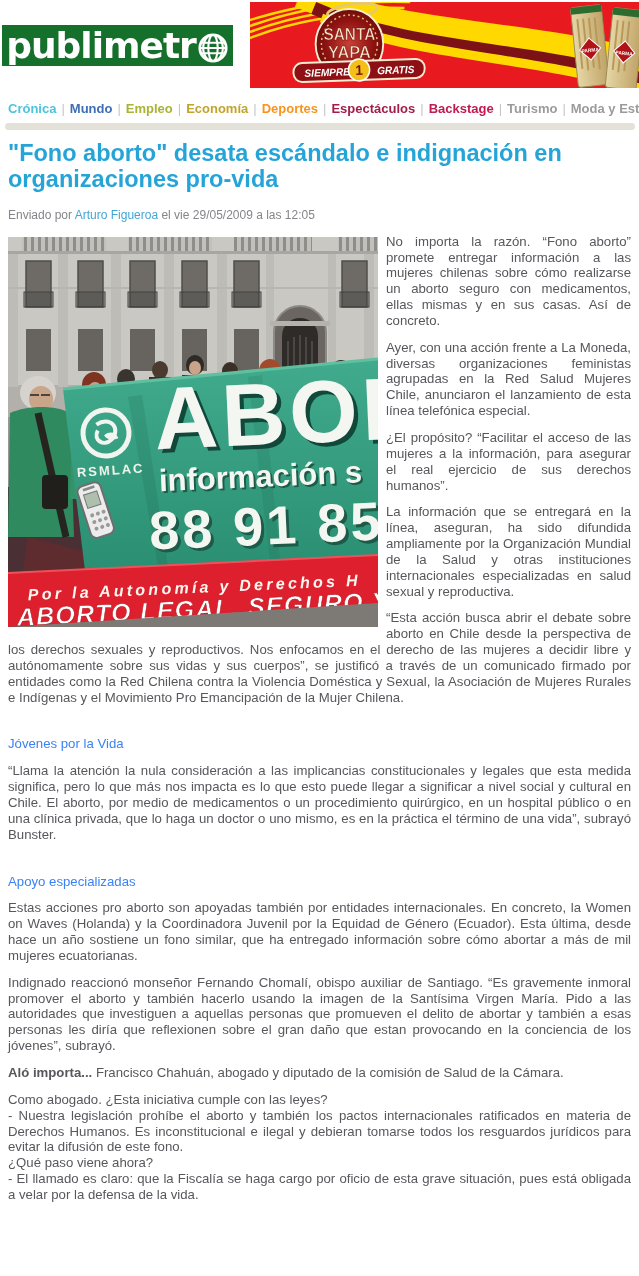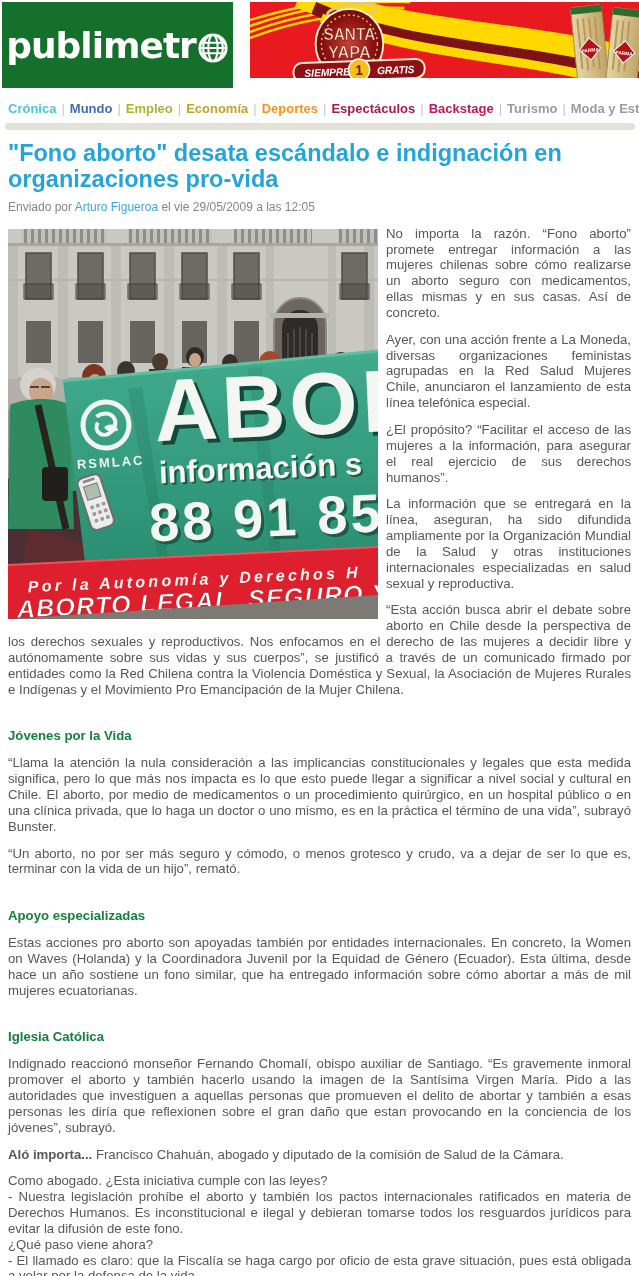--- a/index.html
+++ b/index.html
@@ -1,37 +1,37 @@
 <!DOCTYPE html>
 <html><head>
 <meta charset="utf-8">
 <style>
   html,body{margin:0;padding:0;background:#fff;}
   .page{width:639px;height:1276px;position:relative;background:#fff;overflow:hidden;
         font-family:"Liberation Sans",sans-serif;}
   
-  .header{display:flex;gap:17px;padding:2px 0 0 2px;height:86px;}
+  .header{display:flex;gap:17px;padding:2px 0 0 2px;height:86px;align-items:center;}
   .logo-box{width:231px;background:#15702b;display:flex;align-items:center;justify-content:center;}
   .logo-text{color:#fff;font-family:"DejaVu Sans",sans-serif;font-weight:bold;font-size:36px;letter-spacing:-1px;}
   .globe{margin-left:1px;margin-top:6px;}
-  .ad-box{flex:1;height:76px;overflow:hidden;position:relative;}
+  .ad-box{flex:1;height:86px;overflow:hidden;position:relative;}
   .ad-box svg{display:block;}
   
   .nav{margin:13px 0 0 8px;white-space:nowrap;overflow:hidden;font-size:13px;font-weight:bold;}
   .navitem{text-decoration:none;cursor:pointer;}
   .navsep{color:#c6c6c6;margin:0 5px;font-weight:normal;}
   .separator{height:7px;background:#e4e2d8;border-radius:4px;margin:7px 4px 0 5px;}
   
   .title{color:#25a4d8;font-weight:bold;font-size:23.5px;line-height:1.1;margin:11px 8px 1px;max-width:560px;}
-  .byline{margin:7px 8px 12px;font-size:12px;color:#85858a;}
+  .byline{margin:15px 8px 12px;font-size:12px;color:#85858a;}
   .byline a{color:#3fa7d4;text-decoration:none;}
   
   .article{margin:0 8px;font-size:13.2px;line-height:1.2;color:#57575c;text-align:justify;}
   .article p{margin:0 0 11px;}
-  .article p.bhead{font-weight:bold;color:#15803d;text-align:left;margin:31px 0 11px;}
+  .article p.bhead{font-weight:normal;color:#3b82f6;text-align:left;margin:31px 0 11px;}
   svg.photo{float:left;margin:3px 8px 2px 0;}
 </style>
 </head>
 <body>
 
 <div class="page">
 
   <div class="header">
     <div class="logo-box">
       <span class="logo-text">publimetr</span>
@@ -281,22 +281,20 @@
       </g>
       <polygon points="0,390 370,366 370,390" fill="#7d7a76"></polygon>
     </svg>
   <p>No importa la razón. “Fono aborto” promete entregar información a las mujeres chilenas sobre cómo realizarse un aborto seguro con medicamentos, ellas mismas y en sus casas. Así de concreto.</p>
       <p>Ayer, con una acción frente a La Moneda, diversas organizaciones feministas agrupadas en la Red Salud Mujeres Chile, anunciaron el lanzamiento de esta línea telefónica especial.</p>
       <p>¿El propósito? “Facilitar el acceso de las mujeres a la información, para asegurar el real ejercicio de sus derechos humanos”.</p>
       <p>La información que se entregará en la línea, aseguran, ha sido difundida ampliamente por la Organización Mundial de la Salud y otras instituciones internacionales especializadas en salud sexual y reproductiva.</p>
       <p>“Esta acción busca abrir el debate sobre aborto en Chile desde la perspectiva de los derechos sexuales y reproductivos. Nos enfocamos en el derecho de las mujeres a decidir libre y autónomamente sobre sus vidas y sus cuerpos”, se justificó a través de un comunicado firmado por entidades como la Red Chilena contra la Violencia Doméstica y Sexual, la Asociación de Mujeres Rurales e Indígenas y el Movimiento Pro Emancipación de la Mujer Chilena.</p>
       <p class="bhead">Jóvenes por la Vida</p>
       <p>“Llama la atención la nula consideración a las implicancias constitucionales y legales que esta medida significa, pero lo que más nos impacta es lo que esto puede llegar a significar a nivel social y cultural en Chile. El aborto, por medio de medicamentos o un procedimiento quirúrgico, en un hospital público o en una clínica privada, que lo haga un doctor o uno mismo, es en la práctica el término de una vida”, subrayó Bunster.</p>
-      <p>“Un aborto, no por ser más seguro y cómodo, o menos grotesco y crudo, va a dejar de ser lo que es, terminar con la vida de un hijo”, remató.</p>
       <p class="bhead">Apoyo especializadas</p>
       <p>Estas acciones pro aborto son apoyadas también por entidades internacionales. En concreto, la Women on Waves (Holanda) y la Coordinadora Juvenil por la Equidad de Género (Ecuador). Esta última, desde hace un año sostiene un fono similar, que ha entregado información sobre cómo abortar a más de mil mujeres ecuatorianas.</p>
-      <p class="bhead">Iglesia Católica</p>
       <p>Indignado reaccionó monseñor Fernando Chomalí, obispo auxiliar de Santiago. “Es gravemente inmoral promover el aborto y también hacerlo usando la imagen de la Santísima Virgen María. Pido a las autoridades que investiguen a aquellas personas que promueven el delito de abortar y también a esas personas les diría que reflexionen sobre el gran daño que estan provocando en la conciencia de los jóvenes”, subrayó.</p>
       <p><strong>Aló importa... </strong>Francisco Chahuán, abogado y diputado de la comisión de Salud de la Cámara.</p>
       <p>Como abogado. ¿Esta iniciativa cumple con las leyes?<br>- Nuestra legislación prohíbe el aborto y también los pactos internacionales ratificados en materia de Derechos Humanos. Es inconstitucional e ilegal y debieran tomarse todos los resguardos jurídicos para evitar la difusión de este fono.<br>¿Qué paso viene ahora?<br>- El llamado es claro: que la Fiscalía se haga cargo por oficio de esta grave situación, pues está obligada a velar por la defensa de la vida.</p>
     </div>
 
 </div>
 
 </body></html>

